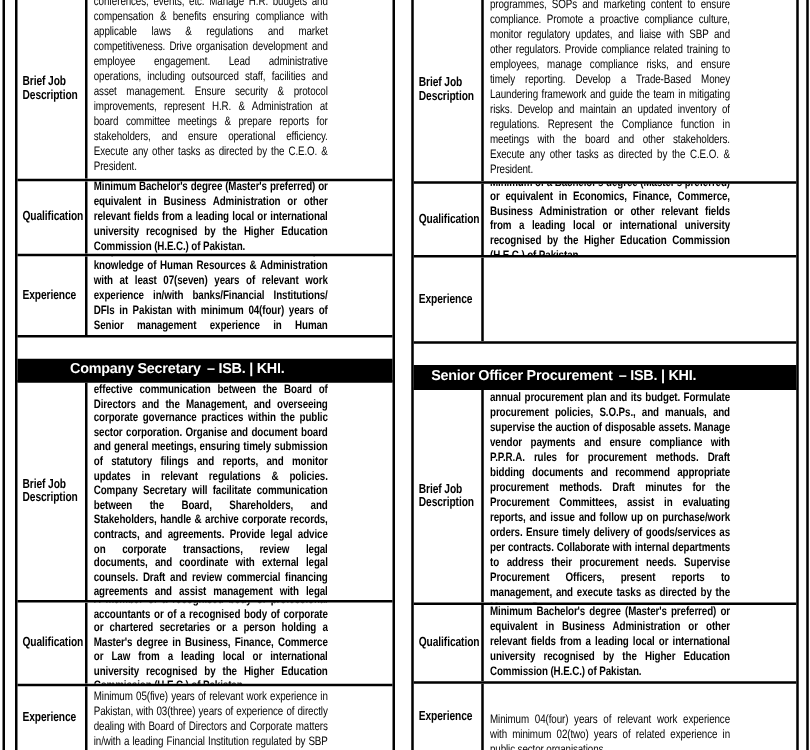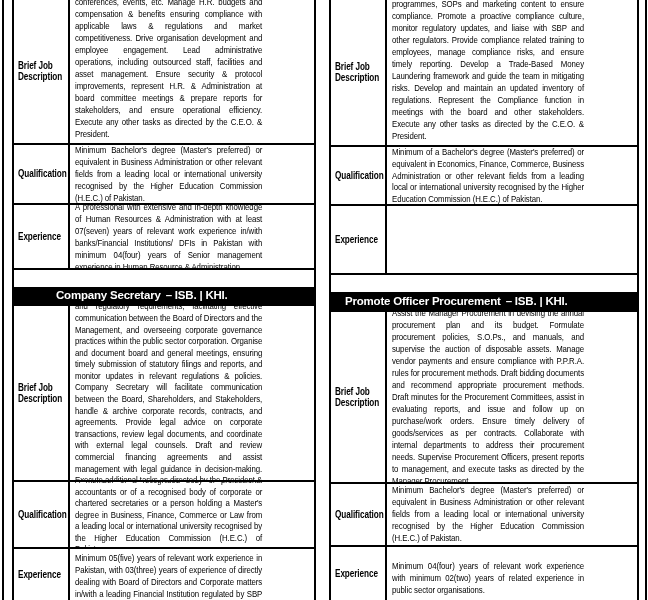--- a/index.html
+++ b/index.html
@@ -46,25 +46,25 @@
   }
   .textcell p{
     margin:0;width:125%;
     transform:scaleX(0.8);transform-origin:0 0;
     font-size:9.8px;line-height:12px;
     letter-spacing:-0.1px;
     text-align:justify;
   }
   .vbottom{align-items:flex-end;}
   .vbottom p{transform-origin:0 100%;}
-  .vcenter{align-items:center;}
+  .vcenter{align-items:center;font-weight:bold;}
   .vcenter p{transform-origin:0 50%;}
   .vtop{align-items:flex-start;}
   .tight p{line-height:11.6px;}
-  .padtop{padding-top:13px;}
+  .padtop{padding-top:23px;}
   .secbar{
     box-sizing:border-box;background:#000;color:#fff;
     display:flex;align-items:center;overflow:hidden;
     font-size:11.5px;white-space:nowrap;margin-top:17px;
   }
   .secbar .bt{font-weight:bold;letter-spacing:-0.2px;}
   .secbar .bl{font-weight:bold;margin-left:5px;letter-spacing:-0.2px;}
   .secbar.indent-big{padding-left:42px;}
   .secbar.indent-small{padding-left:14px;}
   
@@ -154,21 +154,21 @@
         <div class="textcell vcenter tight">
           <p>Minimum of a Bachelor's degree (Master's preferred) or equivalent in Economics, Finance, Commerce, Business Administration or other relevant fields from a leading local or international university recognised by the Higher Education Commission (H.E.C.) of Pakistan.</p>
         </div>
       </div>
       <div class="row R3">
         <div class="labelcell">
           <span class="lbl">Experience</span>
         </div>
       </div>
       <div class="row Rbar secbar indent-small">
-        <span class="bt">Promote Officer Procurement</span>
+        <span class="bt">Senior Officer Procurement</span>
         <span class="bl">– ISB. | KHI.</span>
       </div>
       <div class="row R4">
         <div class="labelcell">
           <span class="lbl">Brief Job Description</span>
         </div>
         <div class="textcell vcenter">
           <p>Assist the Manager Procurement in devising the annual procurement plan and its budget. Formulate procurement policies, S.O.Ps., and manuals, and supervise the auction of disposable assets. Manage vendor payments and ensure compliance with P.P.R.A. rules for procurement methods. Draft bidding documents and recommend appropriate procurement methods. Draft minutes for the Procurement Committees, assist in evaluating reports, and issue and follow up on purchase/work orders. Ensure timely delivery of goods/services as per contracts. Collaborate with internal departments to address their procurement needs. Supervise Procurement Officers, present reports to management, and execute tasks as directed by the Manager Procurement.</p>
         </div>
       </div>

